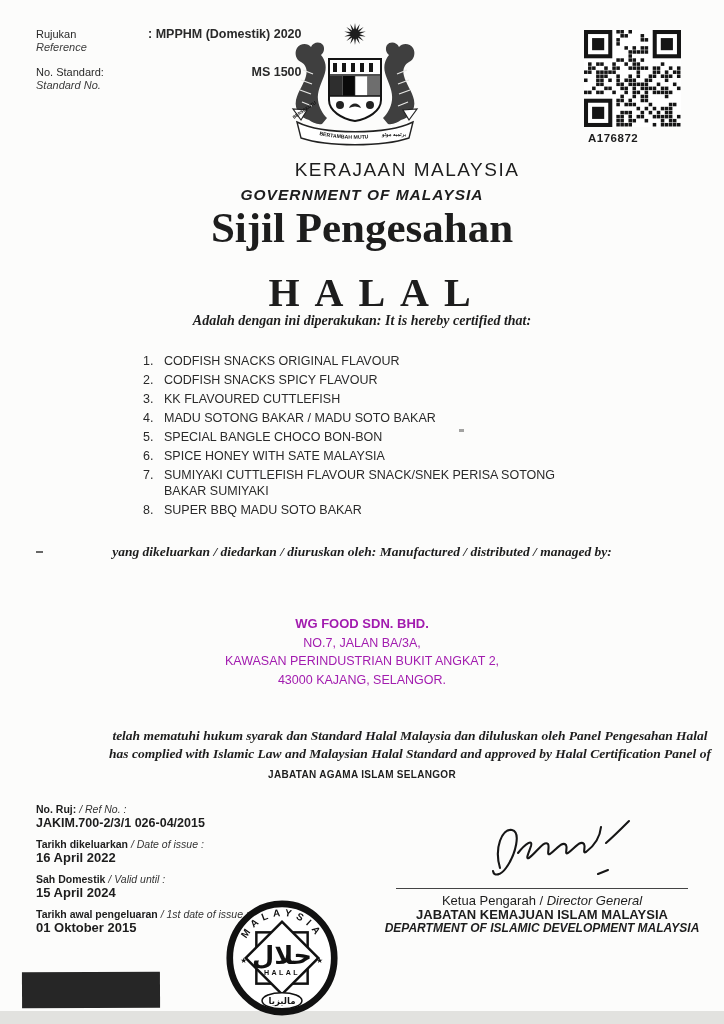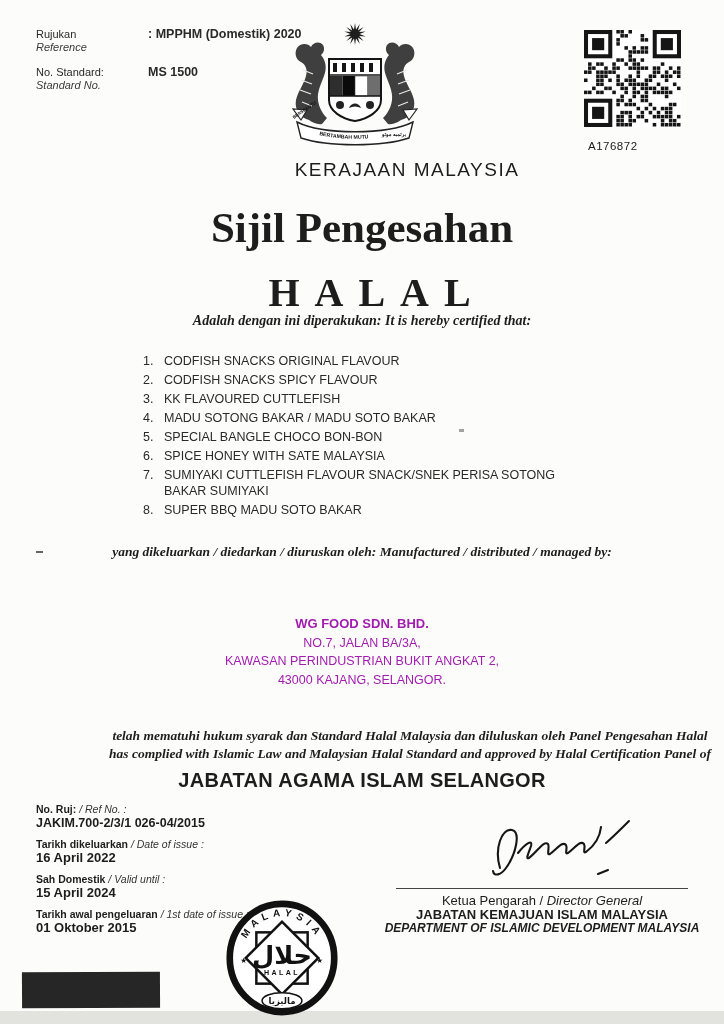--- a/index.html
+++ b/index.html
@@ -5,28 +5,28 @@
   html,body{margin:0;padding:0;background:#888;}
   #page{position:relative;width:724px;height:1024px;background:#fcfcfb;
         font-family:"Liberation Sans",sans-serif;color:#1d1d1d;overflow:hidden;margin:0 auto;}
   .abs{position:absolute;}
   .center{left:0;width:724px;text-align:center;}
   .serif{font-family:"Liberation Serif",serif;}
   .it{font-style:italic;}
 
   
   .refblock{left:36px;top:28px;font-size:11px;line-height:13px;color:#2a2a2a;}
-  .refrow{display:flex;margin-bottom:12px;}
+  .refrow{display:flex;margin-bottom:12px;justify-content:space-between;}
   .reflabels{width:112px;}
   .reflabels .en{font-style:italic;color:#3a3a3a;}
   .refvalue{font-weight:bold;font-size:12.5px;padding-top:0;}
 
   
   .qrwrap{left:584px;top:30px;}
-  .qrcode-text{left:588px;top:132px;font-size:11.5px;font-weight:normal;letter-spacing:.5px;margin-top:8px;}
+  .qrcode-text{left:588px;top:132px;font-size:11.5px;font-weight:bold;letter-spacing:.5px;}
 
   
   .t1{top:159px;font-size:19px;font-weight:normal;letter-spacing:1.5px;padding-left:45px;}
   .t2{top:186px;font-size:15.5px;font-weight:bold;font-style:italic;letter-spacing:1px;}
   .t3{top:203px;font-size:43px;font-weight:bold;}
   .t4{top:256px;font-size:15px;font-weight:bold;letter-spacing:1.5px;}
   .t5{top:269px;font-size:40px;font-weight:bold;letter-spacing:15px;padding-left:15px;}
   .t6{top:313px;font-size:14px;font-weight:bold;font-style:italic;}
 
   
@@ -34,21 +34,21 @@
   .prow{display:flex;margin-bottom:3px;line-height:16px;}
   .pnum{width:21px;flex:none;}
   .pname{width:420px;}
 
   .issuedline{top:544px;font-size:13.5px;font-weight:bold;font-style:italic;}
 
   .company{top:615px;font-size:12.5px;line-height:18.5px;color:#a21caf;}
   .company .cname{font-weight:bold;font-size:13px;}
 
   .compliance{top:727px;font-size:13.5px;font-weight:bold;font-style:italic;line-height:17.5px;margin-left:48px;}
-  .authority{top:769px;font-size:20px;font-weight:bold;letter-spacing:.3px;}
+  .authority{top:769px;font-size:10px;font-weight:bold;letter-spacing:.3px;}
 
   
   .details{left:36px;top:803px;font-size:10.5px;line-height:12px;}
   .dblock{margin-bottom:7px;}
   .dlabel .my{font-weight:bold;}
   .dlabel .en{font-style:italic;color:#333;}
   .dvalue{font-weight:bold;font-size:13px;line-height:16px;}
   .dvalue.small{font-size:12.5px;}
 
   
@@ -335,20 +335,21 @@
       <g transform="translate(0,68)">
           <rect x="0" y="0" width="28" height="28" fill="#151515"></rect>
           <rect x="4" y="4" width="20" height="20" fill="#fff"></rect>
           <rect x="8" y="8" width="12" height="12" fill="#151515"></rect>
         </g>
     </g>
   </svg>
   <div class="abs qrcode-text">A176872</div>
 
   <div class="abs center t1">KERAJAAN MALAYSIA</div>
+  <div class="abs center t2">GOVERNMENT OF MALAYSIA</div>
   <div class="abs center t3 serif">Sijil Pengesahan</div>
   <div class="abs center t5 serif">HALAL</div>
   <div class="abs center t6 serif">Adalah dengan ini diperakukan: It is hereby certified that:</div>
 
   <div class="abs products">
     <div class="prow">
         <div class="pnum">1.</div>
         <div class="pname">CODFISH SNACKS ORIGINAL FLAVOUR</div>
       </div>
     <div class="prow">

